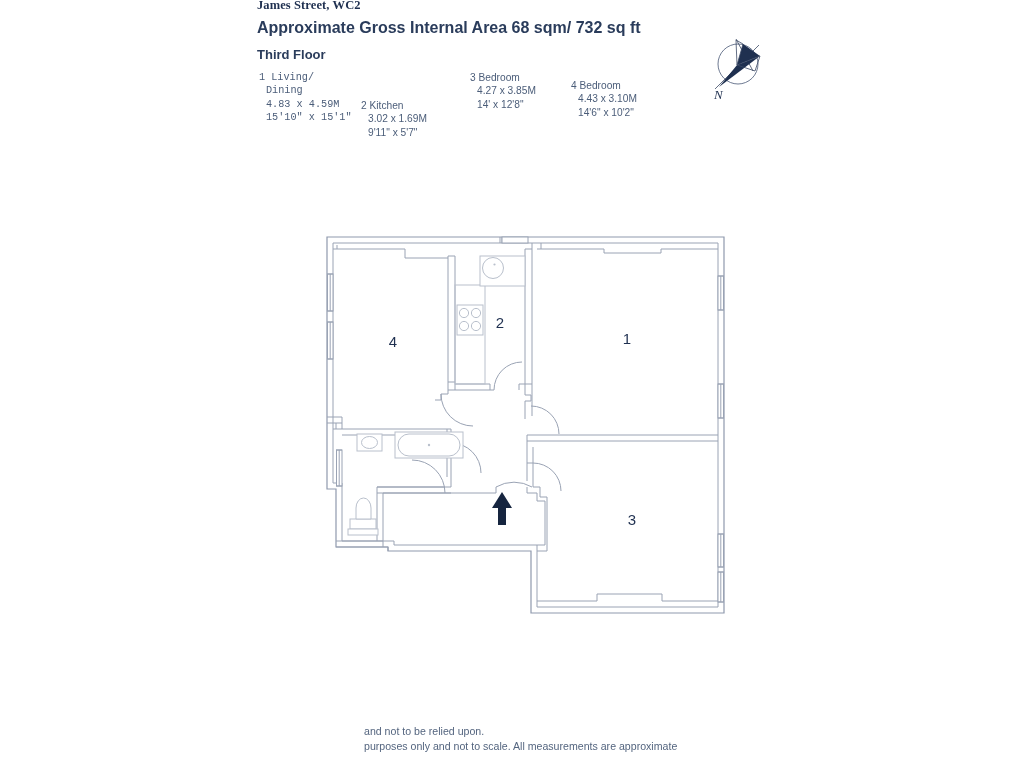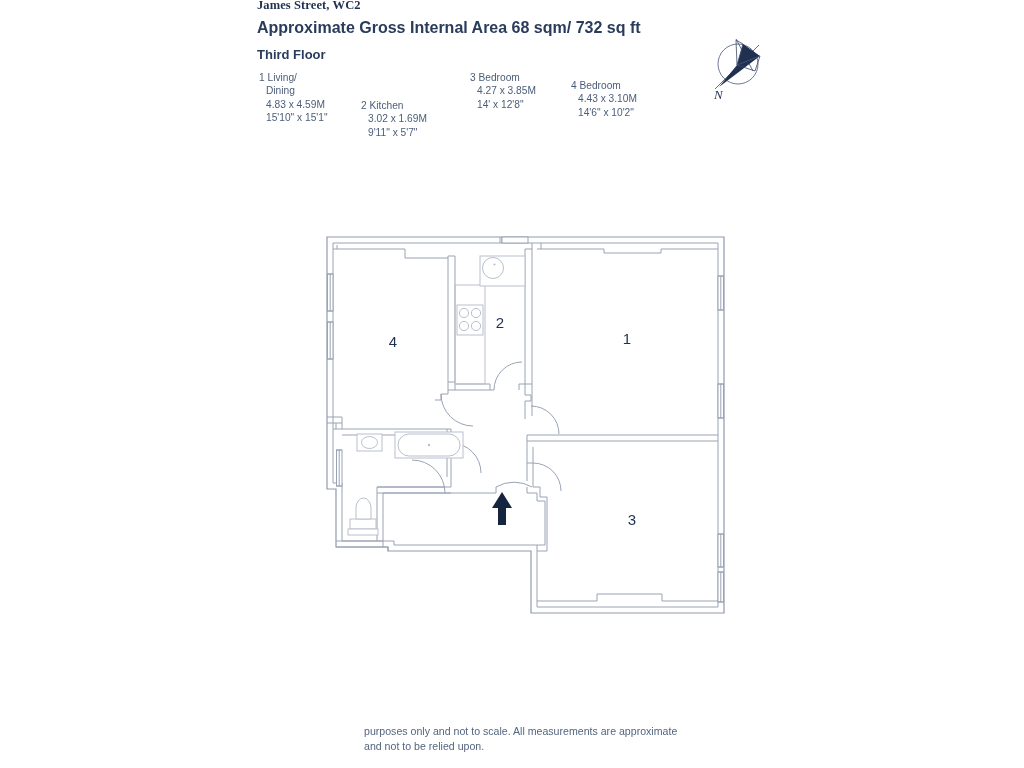--- a/index.html
+++ b/index.html
@@ -52,21 +52,21 @@
   
   .keycol {
     position: absolute;
     font-size: 10.2px;
     line-height: 13.4px;
     color: #4b5d79;
     white-space: nowrap;
   }
   .keycol .ln { display: block; }
   .keycol .ind { padding-left: 7px; }
-  .key-1 { left: 259px; top: 71px; }
+  .key-1 { left: 259px; top: 71px; font-family: Liberation Mono, monospace; }
   .key-2 { left: 361px; top: 71px; margin-top: 28px; }
   .key-3 { left: 470px; top: 71px; }
   .key-4 { left: 571px; top: 71px; margin-top: 8px; }
 
   
   .compass {
     position: absolute;
     left: 703px; top: 31px;
     width: 70px; height: 72px;
   }
@@ -340,17 +340,17 @@
     </svg>
 
     
     <div class="roomnum" style="left:627px; top:338px;">1</div>
     <div class="roomnum" style="left:500px; top:322px;">2</div>
     <div class="roomnum" style="left:632px; top:519px;">3</div>
     <div class="roomnum" style="left:393px; top:341px;">4</div>
   </div>
 
   <div class="footer">
+    <span class="ln">and not to be relied upon.</span>
     <span class="ln">purposes only and not to scale. All measurements are approximate</span>
-    <span class="ln">and not to be relied upon.</span>
   </div>
 
 </div>
 
 </body></html>

